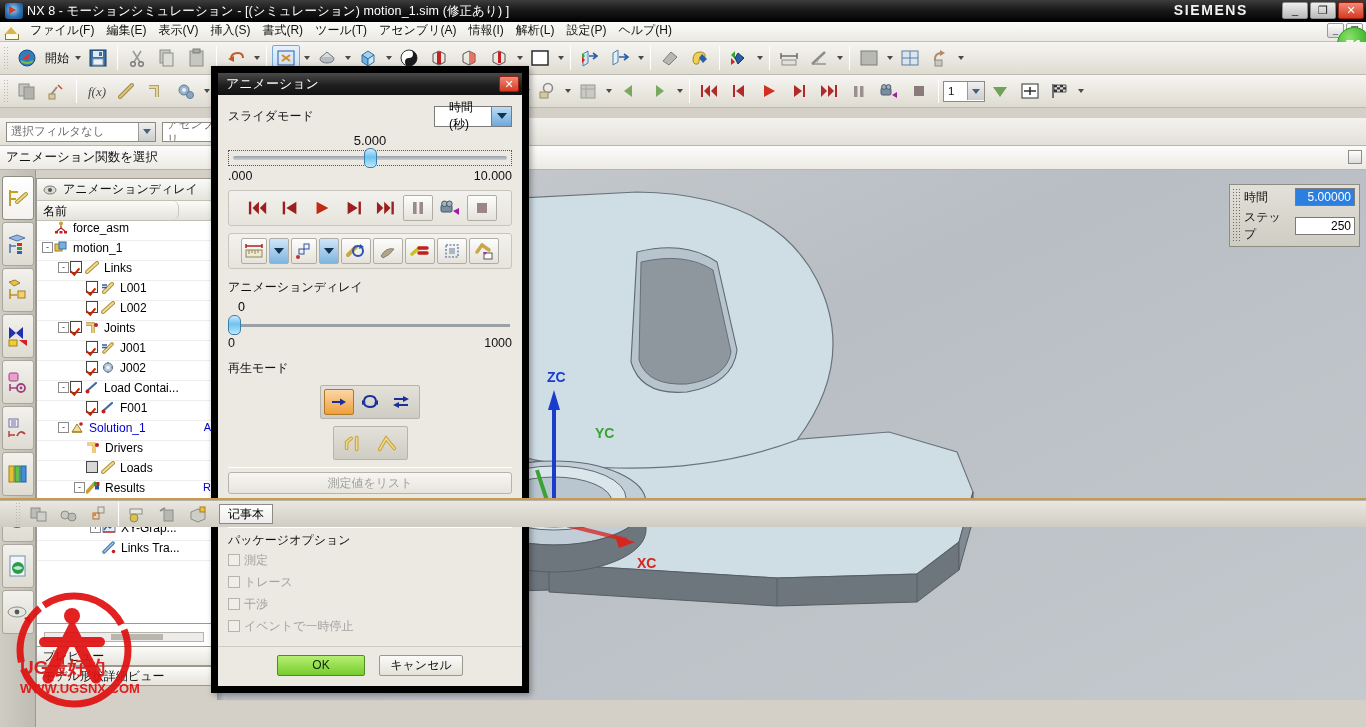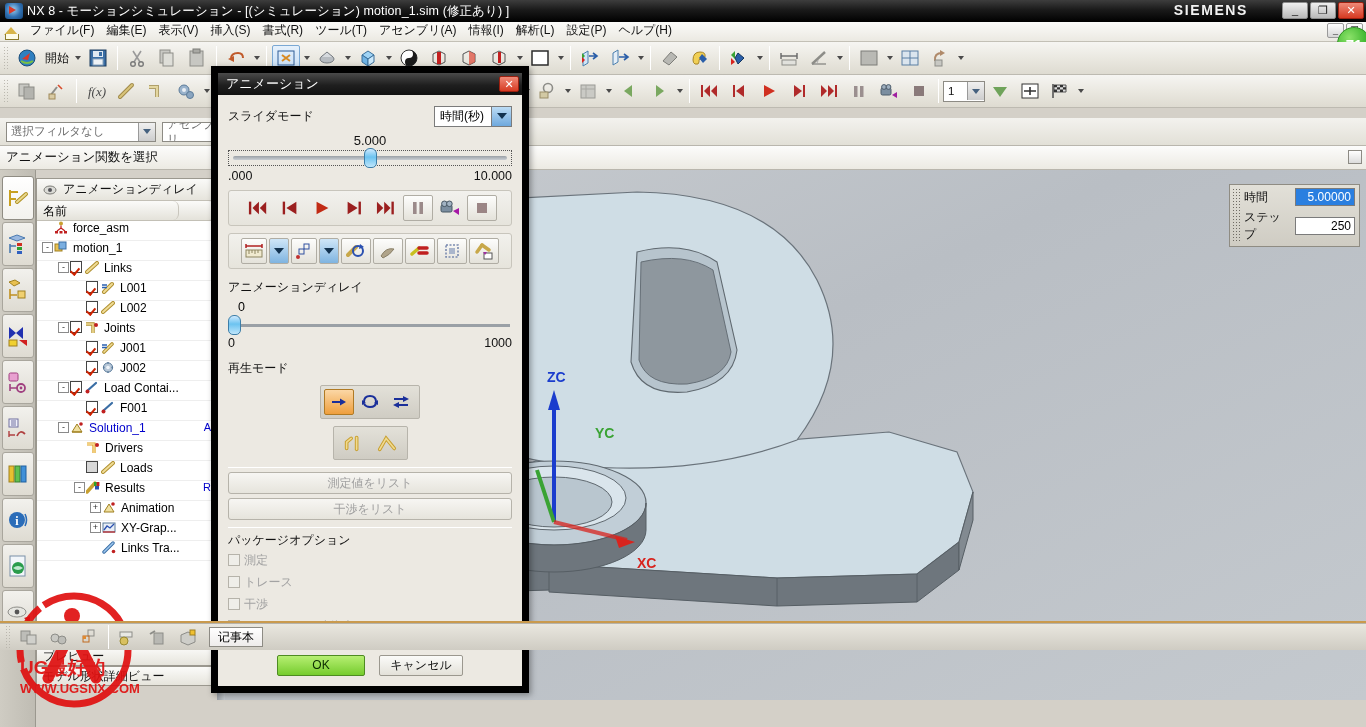--- a/index.html
+++ b/index.html
@@ -4,21 +4,21 @@
 <style>
   * { box-sizing: border-box; }
   html, body {
     margin: 0; padding: 0;
     width: 1366px; height: 727px;
     overflow: hidden;
     font-family: "Liberation Sans", "DejaVu Sans", sans-serif;
     font-size: 12px;
     background: #d4d0c8;
   }
-  #app { position: relative; width: 1366px; height: 650px; }
+  #app { position: relative; width: 1366px; height: 527px; }
 
   
   .titlebar {
     position: absolute; left: 0; top: 0; width: 1366px; height: 22px;
     background: linear-gradient(to bottom, #3d3d3d 0%, #1a1a1a 45%, #000 100%);
     color: #fff; display: flex; align-items: center;
   }
   .tb-icon {
     width: 18px; height: 16px; margin: 0 4px 0 5px;
     background: radial-gradient(circle at 45% 40%, #9fd0f0 0%, #2f6fb0 55%, #18477a 100%);
@@ -198,21 +198,21 @@
   .dlg-close {
     margin-left:auto; margin-right:3px; width:20px; height:16px;
     background:linear-gradient(to bottom,#f08a78,#d63a22); border:1px solid #9b2010;
     color:#fff; font-size:11px; font-weight:bold; text-align:center; line-height:14px; border-radius:2px;
   }
   .dlg-body { padding:8px 10px 0 10px; }
   .row { display:flex; align-items:center; }
   .lbl { font-size:12px; color:#111; }
   .dlg-combo {
     width:78px; height:21px; border:1px solid #7b7b7b; background:#fff;
-    display:flex; align-items:center; font-size:12px; padding-left:5px;
+    display:flex; align-items:center; font-size:12px; padding-left:14px;
   }
   .dlg-combo .arrow {
     margin-left:auto; width:20px;height:19px;flex:none;
     background:linear-gradient(to bottom,#bcdcf5,#6ea8dd); border-left:1px solid #7b7b7b;
     display:flex;align-items:center;justify-content:center;
   }
   .dlg-combo .arrow::after{ content:""; border-left:5px solid transparent;border-right:5px solid transparent;border-top:6px solid #12324f; }
 
   .slider-wrap { margin-top:4px; }
   .slider-val { text-align:center; font-size:13px; color:#111; margin-bottom:2px; }
@@ -281,21 +281,21 @@
   }
   .accordion2 { top:666px; }
 
   
   .statusbar {
     position:absolute; left:0; bottom:27px; width:1366px; height:2px; background:#c99a4e;
   }
   .bottombar {
     position:absolute; left:0; bottom:0; width:1366px; height:27px;
     background:linear-gradient(to bottom,#e9e7df,#cfccc3); border-top:1px solid #b6b3aa;
-    display:flex; align-items:center; padding-left:2px;
+    display:flex; align-items:center; padding-left:12px;
   }
   .taskitem {
     height:20px; border:1px solid #8d8b84; background:linear-gradient(to bottom,#fff,#eeeceb);
     font-size:12px; padding:0 8px; line-height:18px; margin-left:6px;
   }
 
   
   .watermark {
     position:absolute; left:8px; top:590px; width:140px; height:130px;
     pointer-events:none; opacity:.92;

